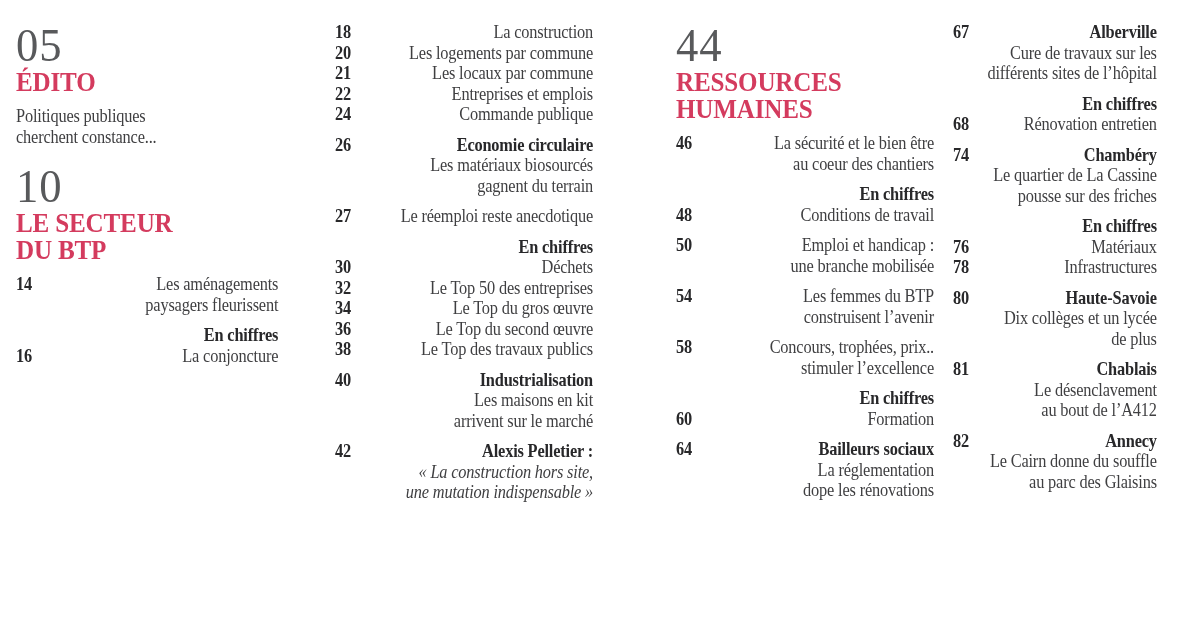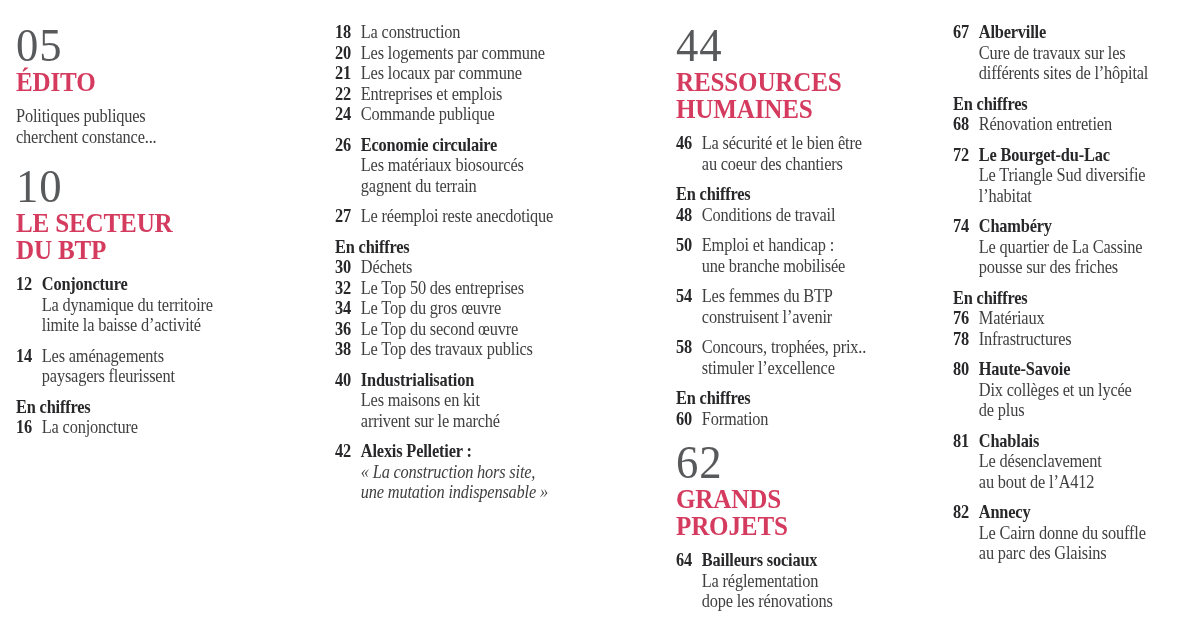--- a/index.html
+++ b/index.html
@@ -33,21 +33,21 @@
     color:var(--accent);white-space:pre-line;
     transform:scaleX(0.93);transform-origin:0 0;
     letter-spacing:-0.2px;
   }
   .desc{
     font-size:19px;line-height:20.5px;color:var(--body);
     white-space:pre-line;margin-bottom:16px;
     transform:scaleX(0.86);transform-origin:0 0;
     letter-spacing:-0.2px;
   }
-  .list,.entry{margin-bottom:10px;}
+  .list,.entry{margin-bottom:10px;text-align:right;}
   .row{
     position:relative;padding-left:30px;
     font-size:19px;line-height:20.5px;color:var(--body);
     white-space:nowrap;
     transform:scaleX(0.86);transform-origin:0 0;
     letter-spacing:-0.2px;
   }
   .num{position:absolute;left:0;top:0;font-weight:700;color:var(--dark);}
   .txt.bold{font-weight:700;color:var(--dark);}
   .cont{
@@ -75,25 +75,20 @@
         <div class="section-title">ÉDITO</div>
       </div>
       <div class="desc">Politiques publiques
 cherchent constance...</div>
       <div class="section">
         <div class="section-number">10</div>
         <div class="section-title">LE SECTEUR
 DU BTP</div>
       </div>
       <div class="entry">
-        <div class="row"><span class="num">12</span><span class="txt bold">Conjoncture</span></div>
-        <div class="cont regular">La dynamique du territoire</div>
-        <div class="cont regular">limite la baisse d’activité</div>
-      </div>
-      <div class="entry">
         <div class="row"><span class="num">14</span><span class="txt">Les aménagements</span></div>
         <div class="cont regular">paysagers fleurissent</div>
       </div>
       <div class="list">
         <div class="label">En chiffres</div>
         <div class="row"><span class="num">16</span><span class="txt">La conjoncture</span></div>
       </div>
     </div>
   <div class="col" id="col2">
       <div class="list">
@@ -153,47 +148,37 @@
         <div class="cont regular">construisent l’avenir</div>
       </div>
       <div class="entry">
         <div class="row"><span class="num">58</span><span class="txt">Concours, trophées, prix..</span></div>
         <div class="cont regular">stimuler l’excellence</div>
       </div>
       <div class="list">
         <div class="label">En chiffres</div>
         <div class="row"><span class="num">60</span><span class="txt">Formation</span></div>
       </div>
-      <div class="section">
-        <div class="section-number">62</div>
-        <div class="section-title">GRANDS
-PROJETS</div>
-      </div>
       <div class="entry">
         <div class="row"><span class="num">64</span><span class="txt bold">Bailleurs sociaux</span></div>
         <div class="cont regular">La réglementation</div>
         <div class="cont regular">dope les rénovations</div>
       </div>
     </div>
   <div class="col" id="col4">
       <div class="entry">
         <div class="row"><span class="num">67</span><span class="txt bold">Alberville</span></div>
         <div class="cont regular">Cure de travaux sur les</div>
         <div class="cont regular">différents sites de l’hôpital</div>
       </div>
       <div class="list">
         <div class="label">En chiffres</div>
         <div class="row"><span class="num">68</span><span class="txt">Rénovation entretien</span></div>
       </div>
       <div class="entry">
-        <div class="row"><span class="num">72</span><span class="txt bold">Le Bourget-du-Lac</span></div>
-        <div class="cont regular">Le Triangle Sud diversifie</div>
-        <div class="cont regular">l’habitat</div>
-      </div>
-      <div class="entry">
         <div class="row"><span class="num">74</span><span class="txt bold">Chambéry</span></div>
         <div class="cont regular">Le quartier de La Cassine</div>
         <div class="cont regular">pousse sur des friches</div>
       </div>
       <div class="list">
         <div class="label">En chiffres</div>
         <div class="row"><span class="num">76</span><span class="txt">Matériaux</span></div>
         <div class="row"><span class="num">78</span><span class="txt">Infrastructures</span></div>
       </div>
       <div class="entry">

